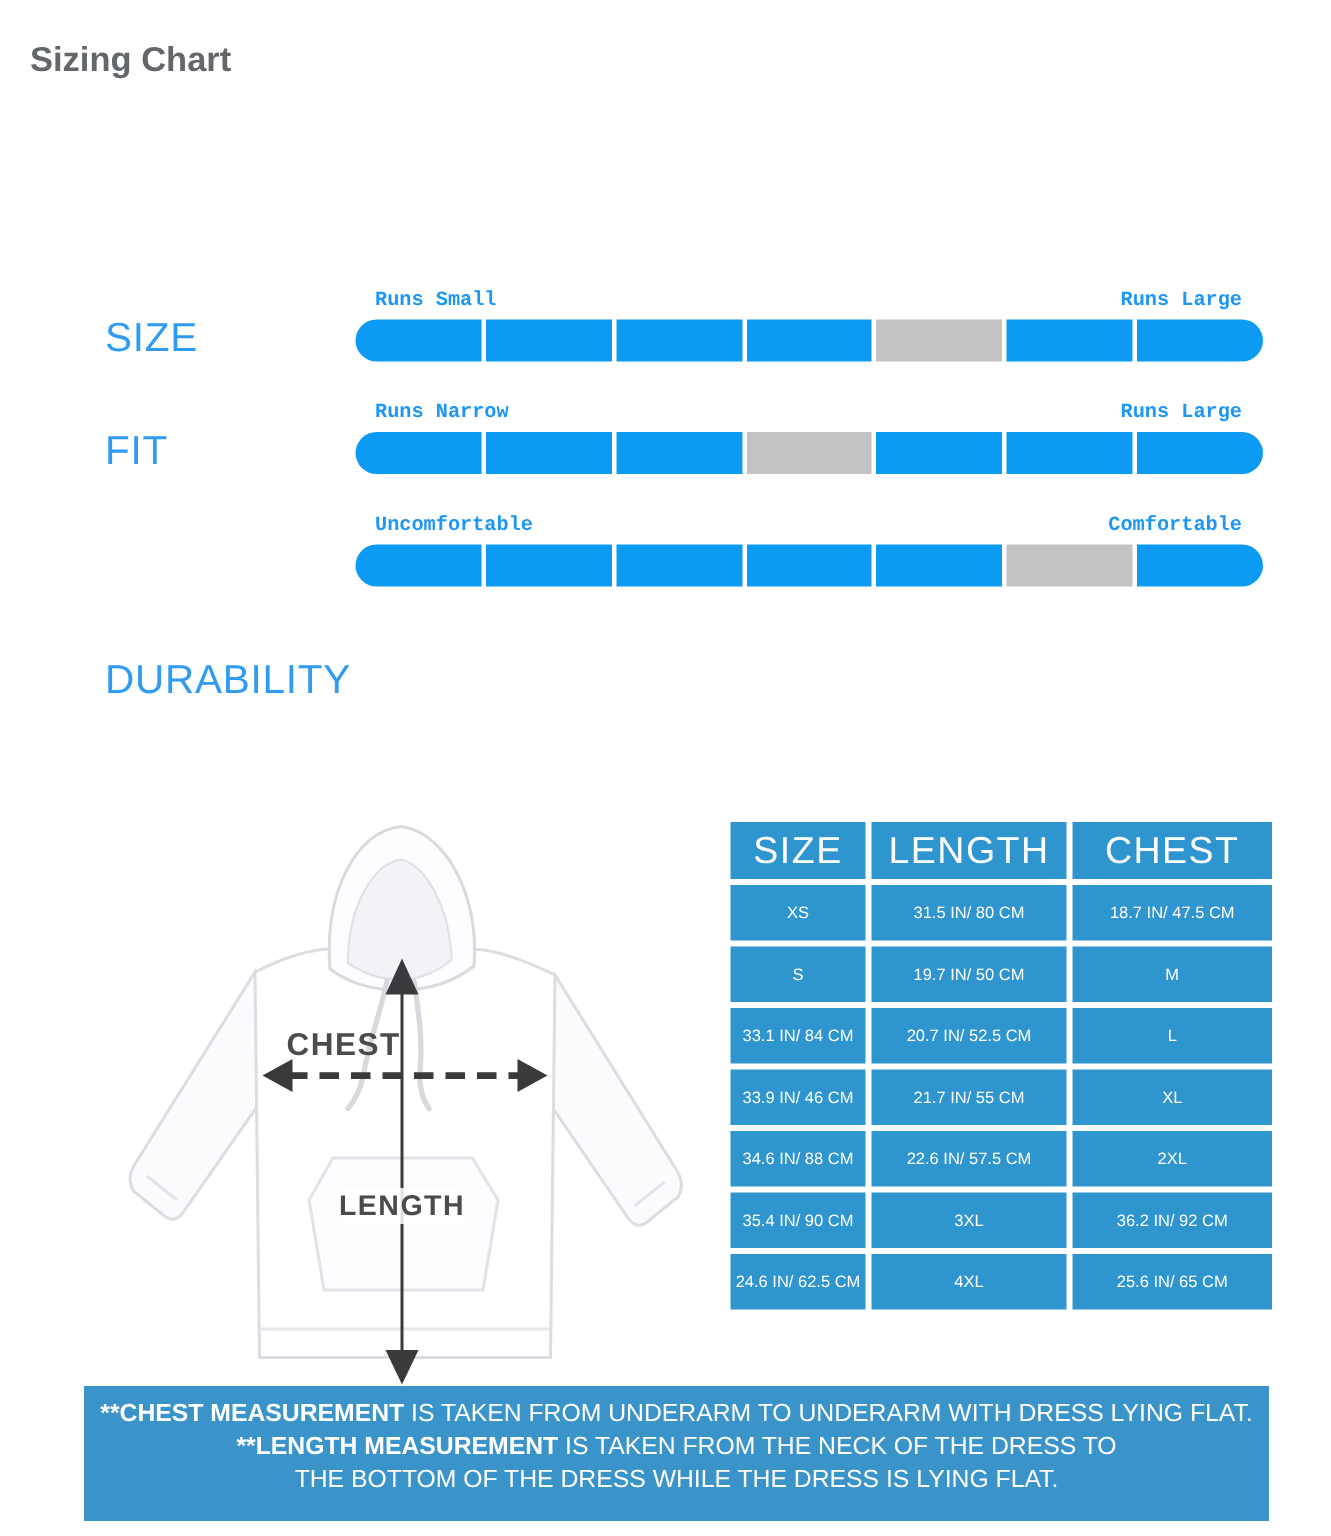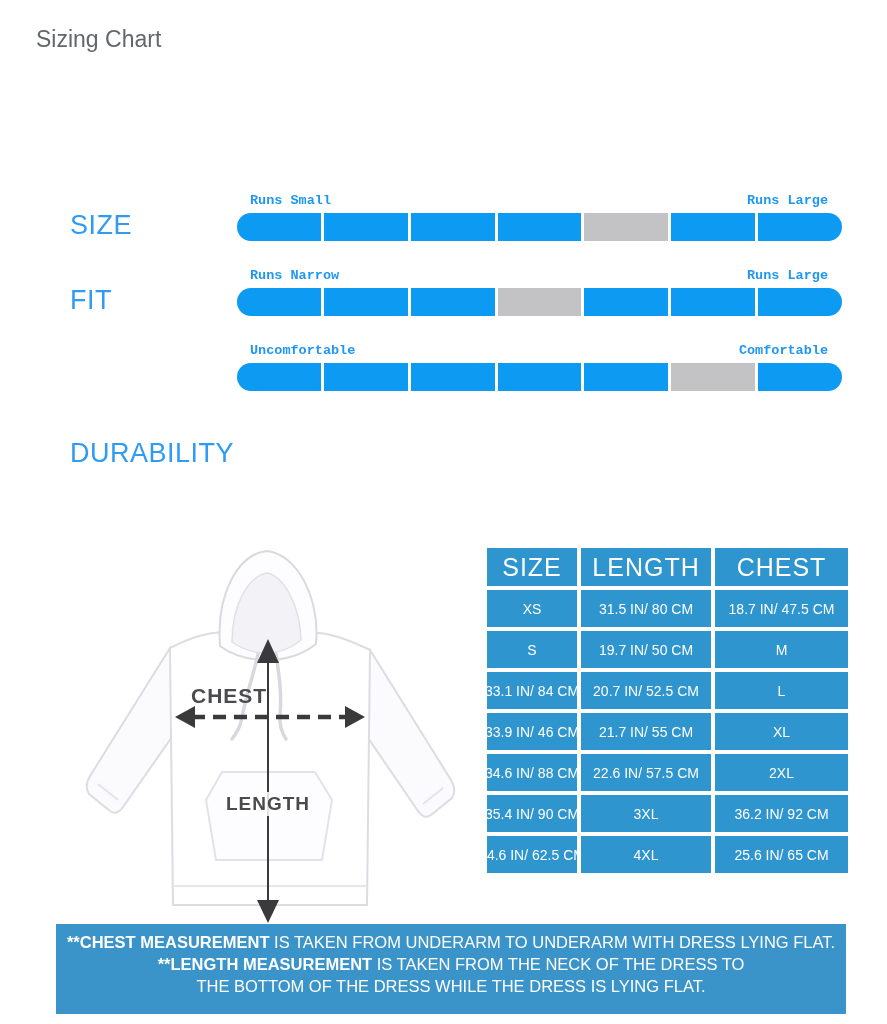--- a/index.html
+++ b/index.html
@@ -1,20 +1,20 @@
 <!DOCTYPE html>
 <html style="--bar-blue: #0D9AF2; --bar-gray: #C3C3C5; --rating-label-blue: #2F9BF3; --caption-blue: #1E97F2; --table-blue: #2F95CE; --footer-blue: #3A94CA; --title-gray: #63666B; --diagram-ink: #3A3A3C;"><head>
 <meta charset="utf-8">
 <style>
   * { margin:0; padding:0; box-sizing:border-box; }
   html,body { background:#fff; }
   body { font-family:"Liberation Sans", sans-serif; }
   .page { position:relative; width:887px; height:1024px; background:#fff; overflow:hidden; }
 
-  .page-title { position:absolute; left:36px; top:26px; font-size:23px; font-weight:400; color:var(--title-gray,#63666B); }
+  .page-title { position:absolute; left:20px; top:26px; font-size:23px; font-weight:700; color:var(--title-gray,#63666B); }
 
   
   #ratings { position:absolute; left:0; top:0; width:887px; }
   .rating-row { position:absolute; left:0; width:887px; height:62px; }
   .rating-row:nth-child(1){ top:193px; }
   .rating-row:nth-child(2){ top:268px; }
   .rating-row:nth-child(3){ top:343px; }
   .rating-row:nth-child(4){ top:421px; }
   .rating-label { position:absolute; left:70px; top:17px; font-size:27px; letter-spacing:.5px; color:var(--rating-label-blue,#2F9BF3); }
   .bar-area { position:absolute; left:237px; top:0; width:605px;font-family:Liberation Mono, monospace; }
@@ -27,21 +27,21 @@
   .seg.gray { background:var(--bar-gray,#C3C3C5); }
 
   
   .hoodie-svg { position:absolute; left:70px; top:542px; width:405px; height:385px; }
 
   
   #size-table { position:absolute; left:487px; top:548px; width:361px;
                 display:grid; grid-template-columns:90px 130px 133px; gap:4px; }
   .th { background:var(--table-blue,#2F95CE); color:#fff; height:38px; font-size:25px; letter-spacing:1px;
         display:flex; align-items:center; justify-content:center; }
-  .td { background:var(--table-blue,#2F95CE); color:#fff; height:37px; font-size:14px;
+  .td { background:var(--table-blue,#2F95CE); color:#fff; height:37px; font-size:11px;
         display:flex; align-items:center; justify-content:center; white-space:nowrap; }
 
   
   .footnote { position:absolute; left:56px; top:924px; width:790px; height:90px;
               background:var(--footer-blue,#3A94CA); color:#fff; text-align:center;
               padding-top:8px; font-size:16.5px; line-height:1.33; }
   .footnote b { font-weight:700; }
 </style>
 </head>
 <body>

